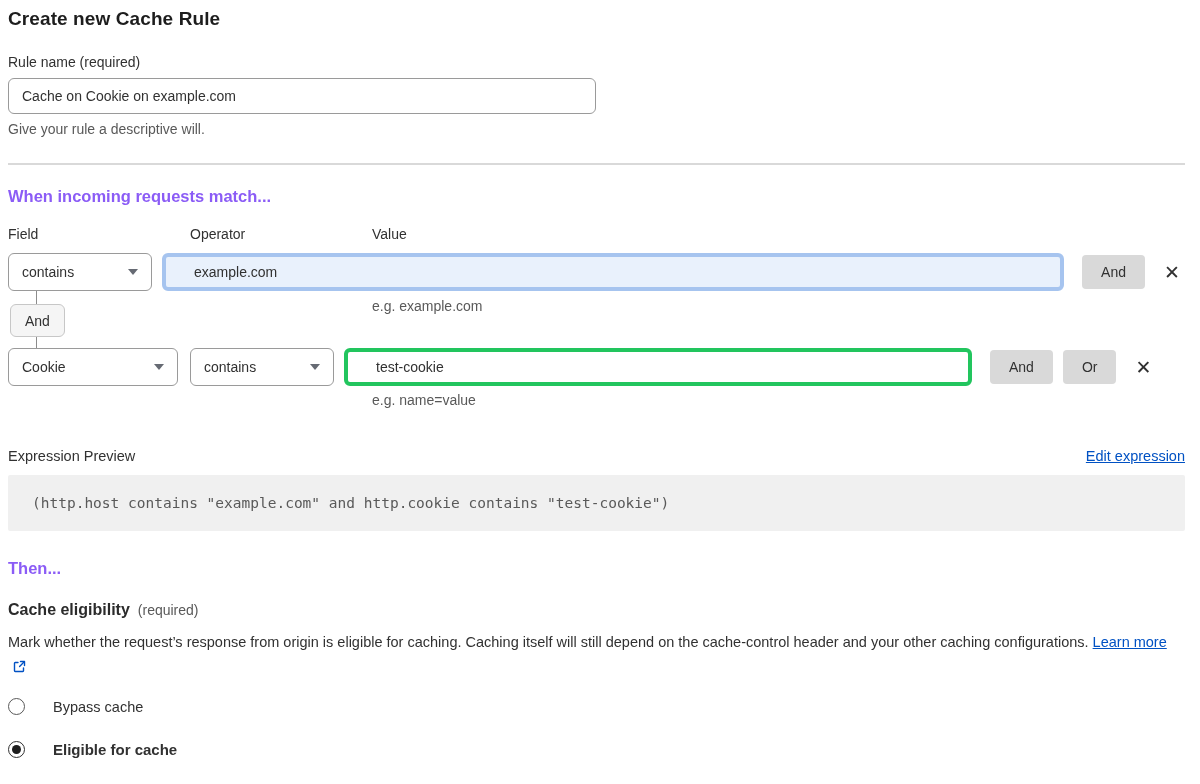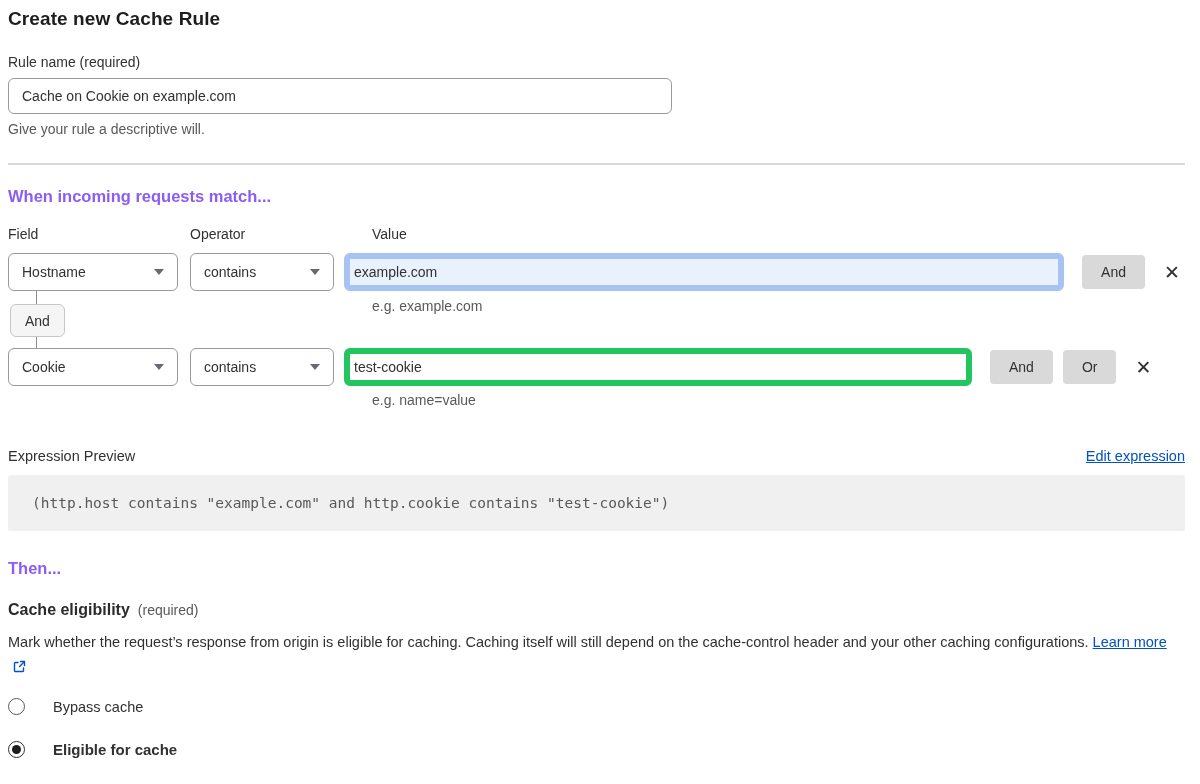--- a/index.html
+++ b/index.html
@@ -12,21 +12,21 @@
   }
   .page { padding: 8px 15px 0 8px; }
 
   h1.page-title { font-size: 19px; font-weight: 700; color: #1d1d1d; margin-bottom: 23px; letter-spacing: .1px; }
 
   .field-label { font-size: 14px; color: #313131; line-height: 18px; }
   .helper-text { font-size: 14px; color: #595959; line-height: 18px; }
 
   .rule-name-input {
     display: block; margin-top: 7px; margin-bottom: 6px;
-    width: 664px; height: 36px;
+    width: 588px; height: 36px;
     border: 1px solid #9a9a9a; border-radius: 6px;
     padding: 0 13px; font-size: 14px; color: #313131;
     font-family: "Liberation Sans", sans-serif; background: #fff;
     outline: none;
   }
 
   .divider { height: 2px; background: #d9d9d9; border: 0; margin-top: 25px; }
 
   .section-heading { font-size: 16.5px; font-weight: 700; color: #8b5cf6; margin-top: 20px; line-height: 22px; }
 
@@ -40,22 +40,22 @@
     display: flex; align-items: center; justify-content: space-between;
     padding: 0 13px; cursor: pointer; font-size: 14px; color: #313131;
   }
   .select.field-sel { width: 170px; margin-right: 12px; }
   .select.op-sel { width: 144px; margin-right: 10px; }
   .caret {
     width: 0; height: 0; border-left: 5px solid transparent; border-right: 5px solid transparent;
     border-top: 6px solid #666a73; margin-left: 8px; flex: 0 0 auto;
   }
   .value-input {
-    flex: 1 1 auto; height: 38px; border: 6px solid #22c55e; border-radius: 6px;
-    padding: 0 4px; font-size: 14px; color: #313131; background: #fff;
+    flex: 1 1 auto; height: 38px; border: 4px solid #22c55e; border-radius: 6px;
+    padding: 0 28px; font-size: 14px; color: #313131; background: #fff;
     font-family: "Liberation Sans", sans-serif; outline: none; min-width: 0;
   }
   .value-input.highlight { background: #e9f1fc; border-color: #a6c4ef; }
 
   .op-btn {
     height: 34px; padding: 0 19px; margin-left: 18px;
     background: #d9d9d9; color: #313131; border: 0; border-radius: 4px;
     font-size: 14px; font-family: "Liberation Sans", sans-serif; cursor: pointer;
   }
   .op-btn + .op-btn { margin-left: 10px; }
@@ -125,24 +125,20 @@
 
   <div class="section-heading">When incoming requests match...</div>
 
   <div class="col-labels">
     <div class="c1 field-label">Field</div>
     <div class="c2 field-label">Operator</div>
     <div class="c3 field-label">Value</div>
   </div>
 
   <div class="cond-row">
-    <div class="select field-sel">
-      <span>Hostname</span>
-      <span class="caret"></span>
-    </div>
     <div class="select op-sel">
       <span>contains</span>
       <span class="caret"></span>
     </div>
     <input class="value-input highlight" type="text" value="example.com" style="">
     <button class="op-btn">And</button>
     <button class="remove-btn"><span>✕</span></button>
   </div>
 
   <div class="between-rows">

